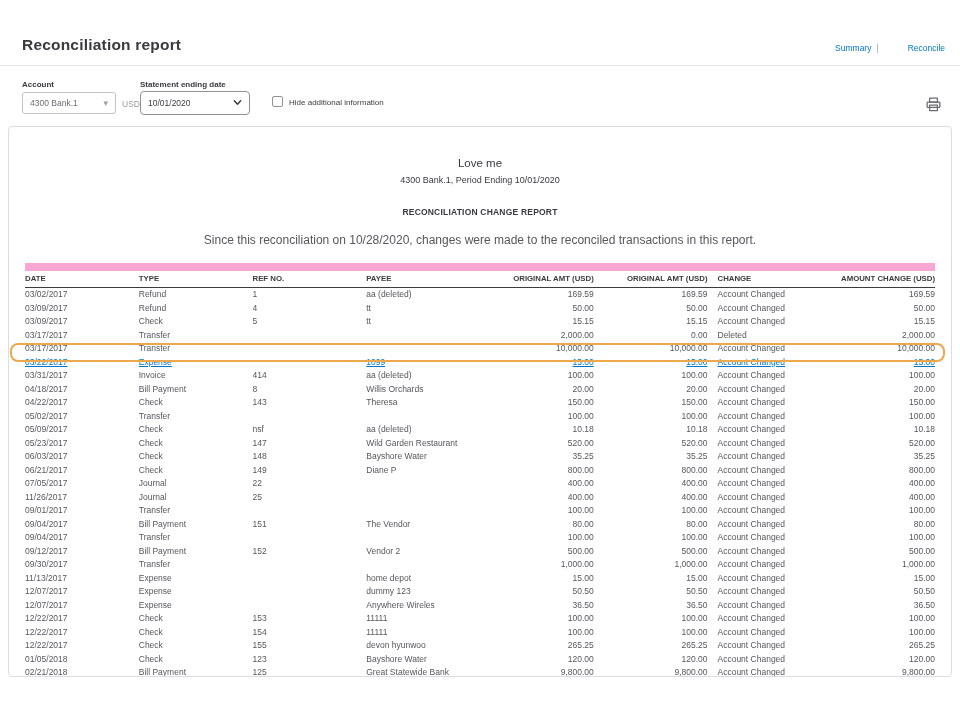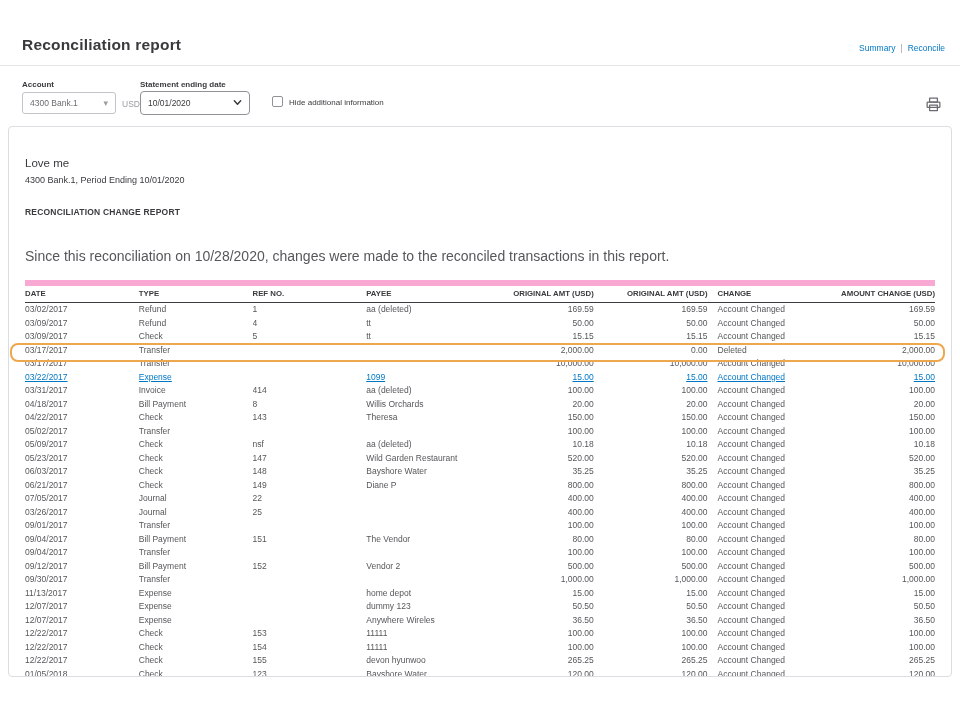--- a/index.html
+++ b/index.html
@@ -6,21 +6,21 @@
   * { box-sizing:border-box; margin:0; padding:0; }
   html,body { width:960px; height:720px; }
   body {
     font-family:"Liberation Sans", sans-serif;
     background:#ffffff; color:var(--text);
     position:relative; overflow:hidden;
   }
   
   .page-title { position:absolute; left:22px; top:36px; font-size:15.5px; font-weight:700; letter-spacing:.2px; }
   .top-links { position:absolute; right:15px; top:43px; font-size:8.5px; }
-  .top-links a { color:var(--link); text-decoration:none; cursor:pointer; }
+  .top-links a { color:var(--link); text-decoration:none; cursor:pointer;margin-left:24px; }
   .top-links .pipe { color:#9ea0a5; margin:0 5px; }
   .title-divider { position:absolute; left:0; right:0; top:65px; height:1px; background:#e4e5e7; }
 
   
   .field-label { position:absolute; font-size:8px; font-weight:600; color:var(--text); }
   .lbl-account { left:22px; top:80px; }
   .lbl-date { left:140px; top:80px; }
   .select-box {
     position:absolute; display:flex; align-items:center; justify-content:space-between;
     background:#fff; border:1px solid #c1c4c9; border-radius:3px; padding:0 7px; cursor:pointer;
@@ -32,31 +32,31 @@
   .checkbox { position:absolute; left:272px; top:96px; width:11px; height:11px; border:1px solid #8f9298; border-radius:2px; background:#fff; cursor:pointer; }
   .checkbox-label { position:absolute; left:289px; top:98px; font-size:8px; color:var(--text); }
   .printer-btn { position:absolute; right:17px; top:96px; width:18px; height:18px; cursor:pointer; }
 
   
   .report-card {
     position:absolute; left:8px; right:8px; top:126px; height:551px;
     background:#fff; border:1px solid #dcdde0; border-radius:4px;
     overflow:hidden; padding:0 16px;
   }
-  .report-head { text-align:left; }
+  .report-head { text-align:center; }
   .company-name { margin-top:30px; font-size:11.5px; color:var(--text); }
   .report-subtitle { margin-top:6px; font-size:9px; color:var(--text); }
   .report-heading { margin-top:22px; font-size:8.5px; font-weight:700; letter-spacing:.2px; }
-  .report-desc { margin-top:31px; font-size:14px; color:var(--muted); }
+  .report-desc { margin-top:16px; font-size:12px; color:var(--muted); }
 
   
   table { width:100%; border-collapse:collapse; table-layout:fixed; margin-top:16px; }
   th {
     font-size:7.8px; font-weight:700; color:var(--text); text-align:left;
-    border-top:6px solid #f9a8d4; border-bottom:1px solid #3b3c40;
+    border-top:8px solid #f9a8d4; border-bottom:1px solid #3b3c40;
     padding:3px 0 4px; white-space:nowrap;
   }
   td {
     font-size:8.5px; color:var(--muted); height:13.5px; line-height:13.5px;
     padding:0; white-space:nowrap; overflow:hidden;
   }
   th.r, td.r { text-align:right; }
   th:nth-child(7), td:nth-child(7) { padding-left:10px; }
   td.link { color:var(--link); text-decoration:underline; cursor:pointer; }
   .hl-box {
@@ -266,21 +266,21 @@
           <td class="l">07/05/2017</td>
           <td class="l">Journal</td>
           <td class="l">22</td>
           <td class="l"></td>
           <td class="r">400.00</td>
           <td class="r">400.00</td>
           <td class="l">Account Changed</td>
           <td class="r">400.00</td>
         </tr>
         <tr>
-          <td class="l">03/26/2017</td>
+          <td class="l">11/26/2017</td>
           <td class="l">Journal</td>
           <td class="l">25</td>
           <td class="l"></td>
           <td class="r">400.00</td>
           <td class="r">400.00</td>
           <td class="l">Account Changed</td>
           <td class="r">400.00</td>
         </tr>
         <tr>
           <td class="l">09/01/2017</td>

